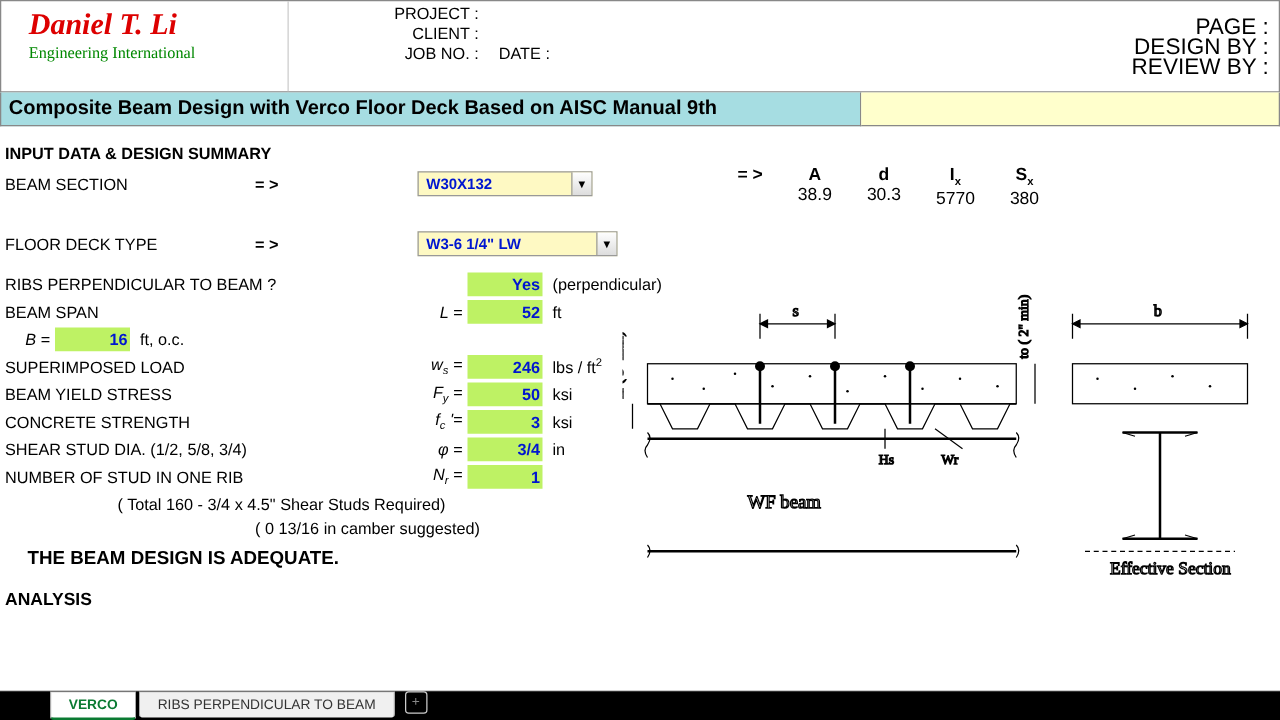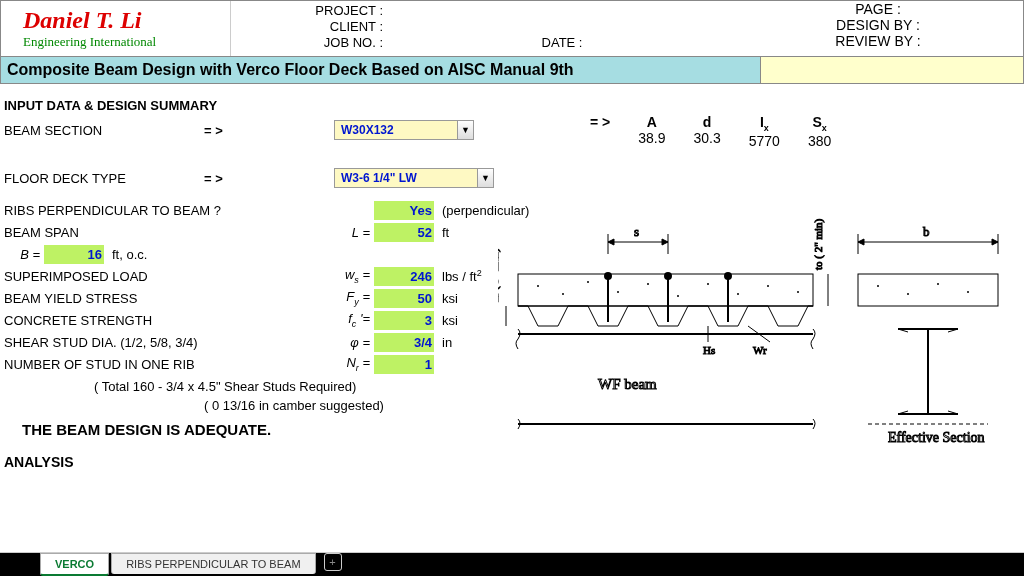--- a/index.html
+++ b/index.html
@@ -3,23 +3,23 @@
 <meta charset="utf-8">
 <style>
   * { box-sizing: border-box; margin: 0; padding: 0; }
   body { font-family: Arial, sans-serif; font-size: 12px; background: #fff; width: 1024px; height: 576px; position: relative; overflow: hidden; }
   .header-row { display: flex; border: 1px solid #888; }
   .logo-cell { width: 230px; padding: 6px 22px; border-right: 1px solid #ccc; }
   .logo-name { font-family: 'Times New Roman', serif; font-style: italic; font-weight: bold; font-size: 24px; color: #d00; }
   .logo-sub { font-family: 'Times New Roman', serif; font-size: 13px; color: #080; }
   .meta-left { width: 160px; padding: 2px 8px; text-align: right; font-size: 13px; line-height: 16px; }
   .meta-mid { flex: 1; padding: 2px 8px; font-size: 13px; line-height: 16px; }
-  .meta-right { width: 290px; padding: 0 8px; text-align: center; font-size: 14px; line-height: 16px; }
+  .meta-right { width: 290px; padding: 12px 8px; text-align: right; font-size: 18px; line-height: 16px; }
   .title-bar { display: flex; }
-  .title-main { background: #a6dde2; font-weight: bold; font-size: 16px; padding: 4px 6px; width: 761px; border: 1px solid #888; border-top: none; }
+  .title-main { background: #a6dde2; font-weight: bold; font-size: 16px; padding: 4px 6px; width: 689px; border: 1px solid #888; border-top: none; }
   .title-side { background: #ffffcc; flex: 1; border: 1px solid #888; border-top: none; border-left: none; }
   .content { padding: 8px 4px; position: relative; }
   .section-head { font-weight: bold; font-size: 13px; margin: 6px 0; }
   .row { display: flex; align-items: center; height: 22px; font-size: 13px; }
   .lbl { width: 200px; }
   .arrow { width: 130px; font-weight: bold; }
   .sym { width: 40px; text-align: right; font-style: italic; padding-right: 4px; }
   .sub { font-size: 9px; vertical-align: sub; }
   .sup { font-size: 9px; vertical-align: super; }
   .val { width: 60px; background: #bef264; color: #0016d0; font-weight: bold; text-align: right; padding: 2px; }
@@ -51,21 +51,21 @@
     <div class="logo-sub">Engineering International</div>
   </div>
   <div class="meta-left">
     <div>PROJECT :</div>
     <div>CLIENT :</div>
     <div>JOB NO. :</div>
   </div>
   <div class="meta-mid">
     <div>&nbsp;</div>
       <div>&nbsp;</div>
-    <div style="text-align:center"><span>DATE :</span></div>
+    <div style="text-align:left"><span>DATE :</span></div>
   </div>
   <div class="meta-right">
     <div>PAGE :</div>
     <div>DESIGN BY :</div>
     <div>REVIEW BY :</div>
   </div>
 </div>
 
 <div class="title-bar">
   <div class="title-main">Composite Beam Design with Verco Floor Deck Based on AISC Manual 9th</div>

